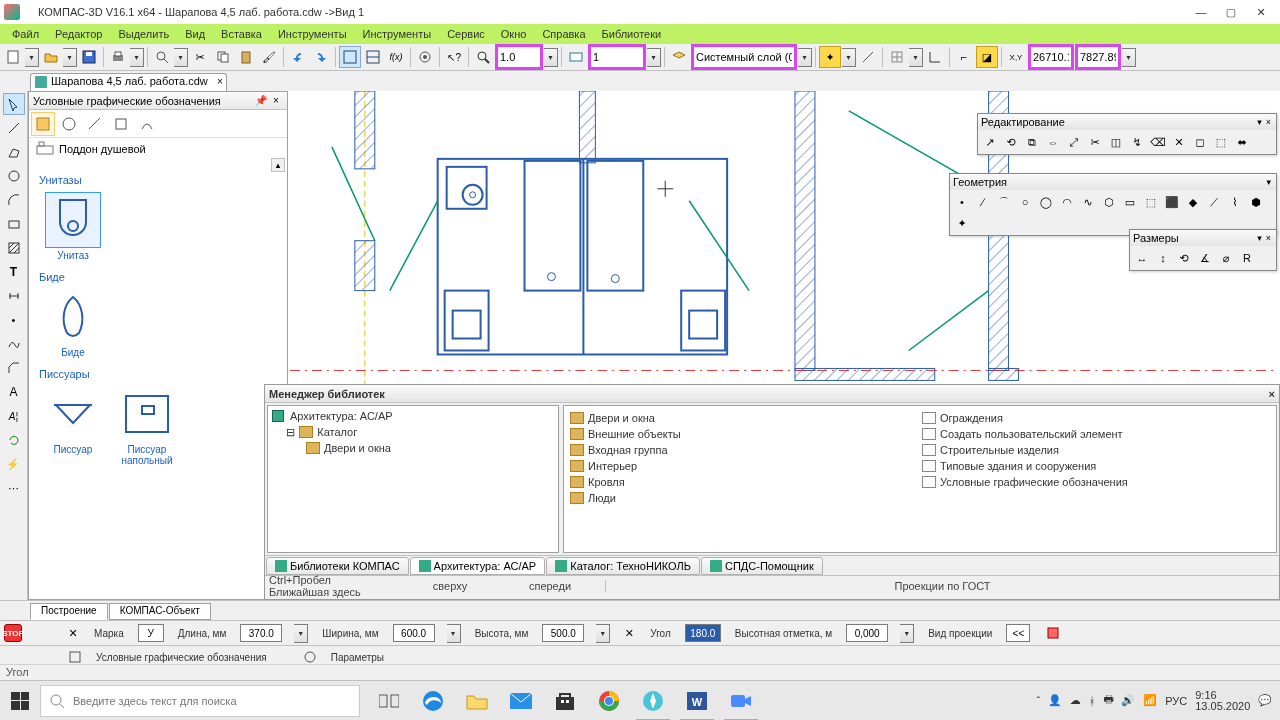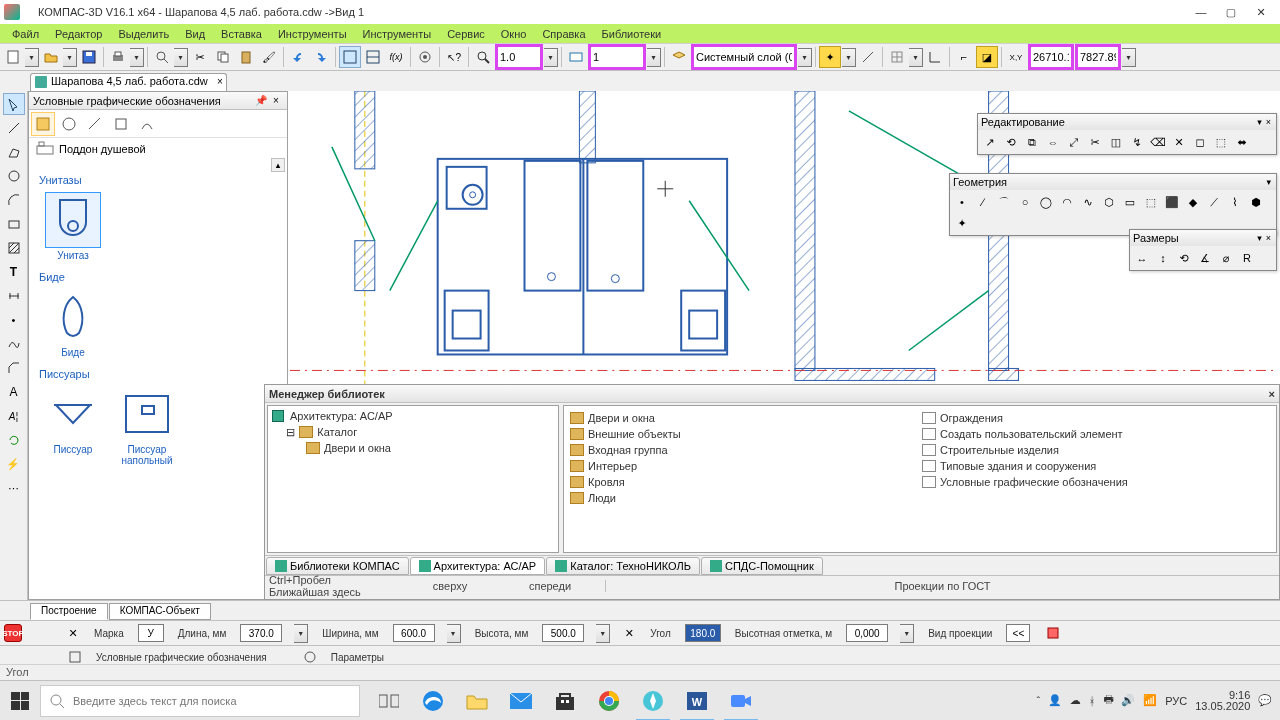--- a/index.html
+++ b/index.html
@@ -99,21 +99,21 @@
 
 .taskbar { position:absolute; left:0; right:0; bottom:0; height:40px; background:#e8e8e8; border-top:1px solid #c0c0c0; display:flex; align-items:center; }
 .start { width:40px; height:40px; display:flex; align-items:center; justify-content:center; }
 .winlogo { width:18px; height:18px; display:grid; grid-template:repeat(2,1fr)/repeat(2,1fr); gap:1px; }
 .winlogo div { background:#333; }
 .search { flex:0 0 320px; height:32px; border:1px solid #ccc; background:#fff; display:flex; align-items:center; padding:0 8px; gap:8px; color:#777; }
 .tb-apps { display:flex; align-items:center; gap:2px; margin-left:8px; }
 .tb-app { width:42px; height:40px; display:flex; align-items:center; justify-content:center; position:relative; }
 .tb-app.active::after { content:""; position:absolute; bottom:0; left:4px; right:4px; height:2px; background:#76b9ed; }
 .tray { margin-left:auto; display:flex; align-items:center; gap:8px; padding-right:8px; color:#333; }
-.clock { text-align:right; font-size:10px; line-height:11px; }
+.clock { text-align:left; font-size:10px; line-height:11px; }
 
 svg { display:block; }
 </style>
 </head>
 <body>
 
 <div class="titlebar">
   <div class="app-icon"></div>
   <div class="title">КОМПАС-3D V16.1 x64 - Шарапова 4,5 лаб. работа.cdw -&gt;Вид 1</div>
   <div class="wincontrols">

